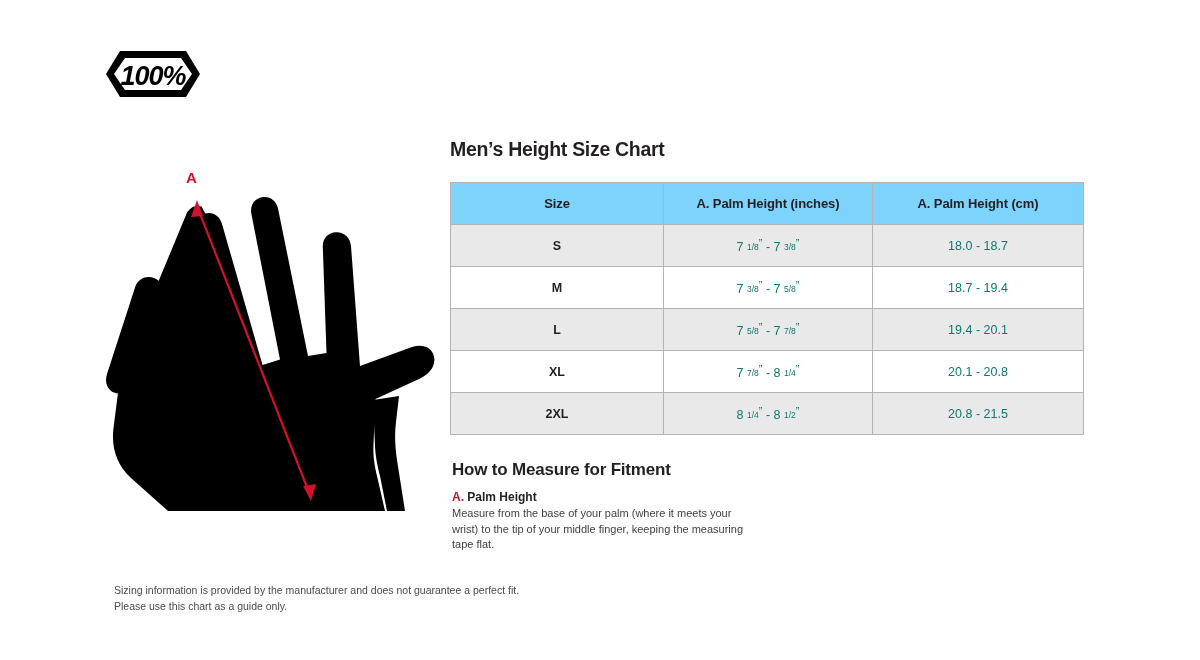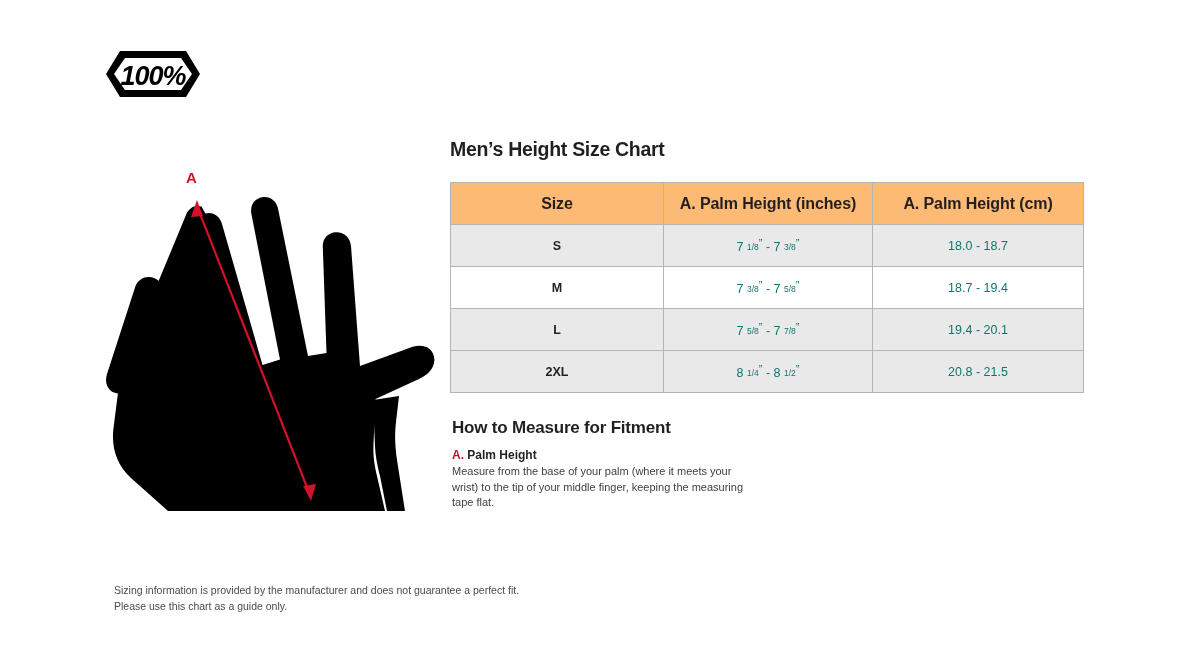--- a/index.html
+++ b/index.html
@@ -73,22 +73,22 @@
   #size-table col.c-cm    { width: 211px; }
 
   #size-table th, #size-table td {
     border: 1px solid #b4b4b4;
     height: 41px;
     text-align: center;
     vertical-align: middle;
     padding: 0 4px;
   }
   #size-table thead th {
-    background: #fdba74;
-    font-size: 16px;
+    background: #7dd3fc;
+    font-size: 13px;
     font-weight: bold;
     color: #231f20;
     letter-spacing: -0.1px;
   }
   #size-table tbody tr.row-shaded td {
     background: #e9e9e9;
   }
   #size-table tbody tr.row-plain td {
     background: #ffffff;
   }
@@ -245,20 +245,25 @@
       <tr class="row-plain">
         <td class="cell-size">M</td>
         <td class="cell-val"><span>7</span>&nbsp;<span class="frac">3/8</span><span class="prime">”</span> - <span>7</span>&nbsp;<span class="frac">5/8</span><span class="prime">”</span></td>
         <td class="cell-val">18.7 - 19.4</td>
       </tr>
       <tr class="row-shaded">
         <td class="cell-size">L</td>
         <td class="cell-val"><span>7</span>&nbsp;<span class="frac">5/8</span><span class="prime">”</span> - <span>7</span>&nbsp;<span class="frac">7/8</span><span class="prime">”</span></td>
         <td class="cell-val">19.4 - 20.1</td>
       </tr>
+      <tr class="row-plain">
+        <td class="cell-size">XL</td>
+        <td class="cell-val"><span>7</span>&nbsp;<span class="frac">7/8</span><span class="prime">”</span> - <span>8</span>&nbsp;<span class="frac">1/4</span><span class="prime">”</span></td>
+        <td class="cell-val">20.1 - 20.8</td>
+      </tr>
       <tr class="row-shaded">
         <td class="cell-size">2XL</td>
         <td class="cell-val"><span>8</span>&nbsp;<span class="frac">1/4</span><span class="prime">”</span> - <span>8</span>&nbsp;<span class="frac">1/2</span><span class="prime">”</span></td>
         <td class="cell-val">20.8 - 21.5</td>
       </tr>
     </tbody>
   </table>
 
   <h2 id="howto-title">How to Measure for Fitment</h2>
 

